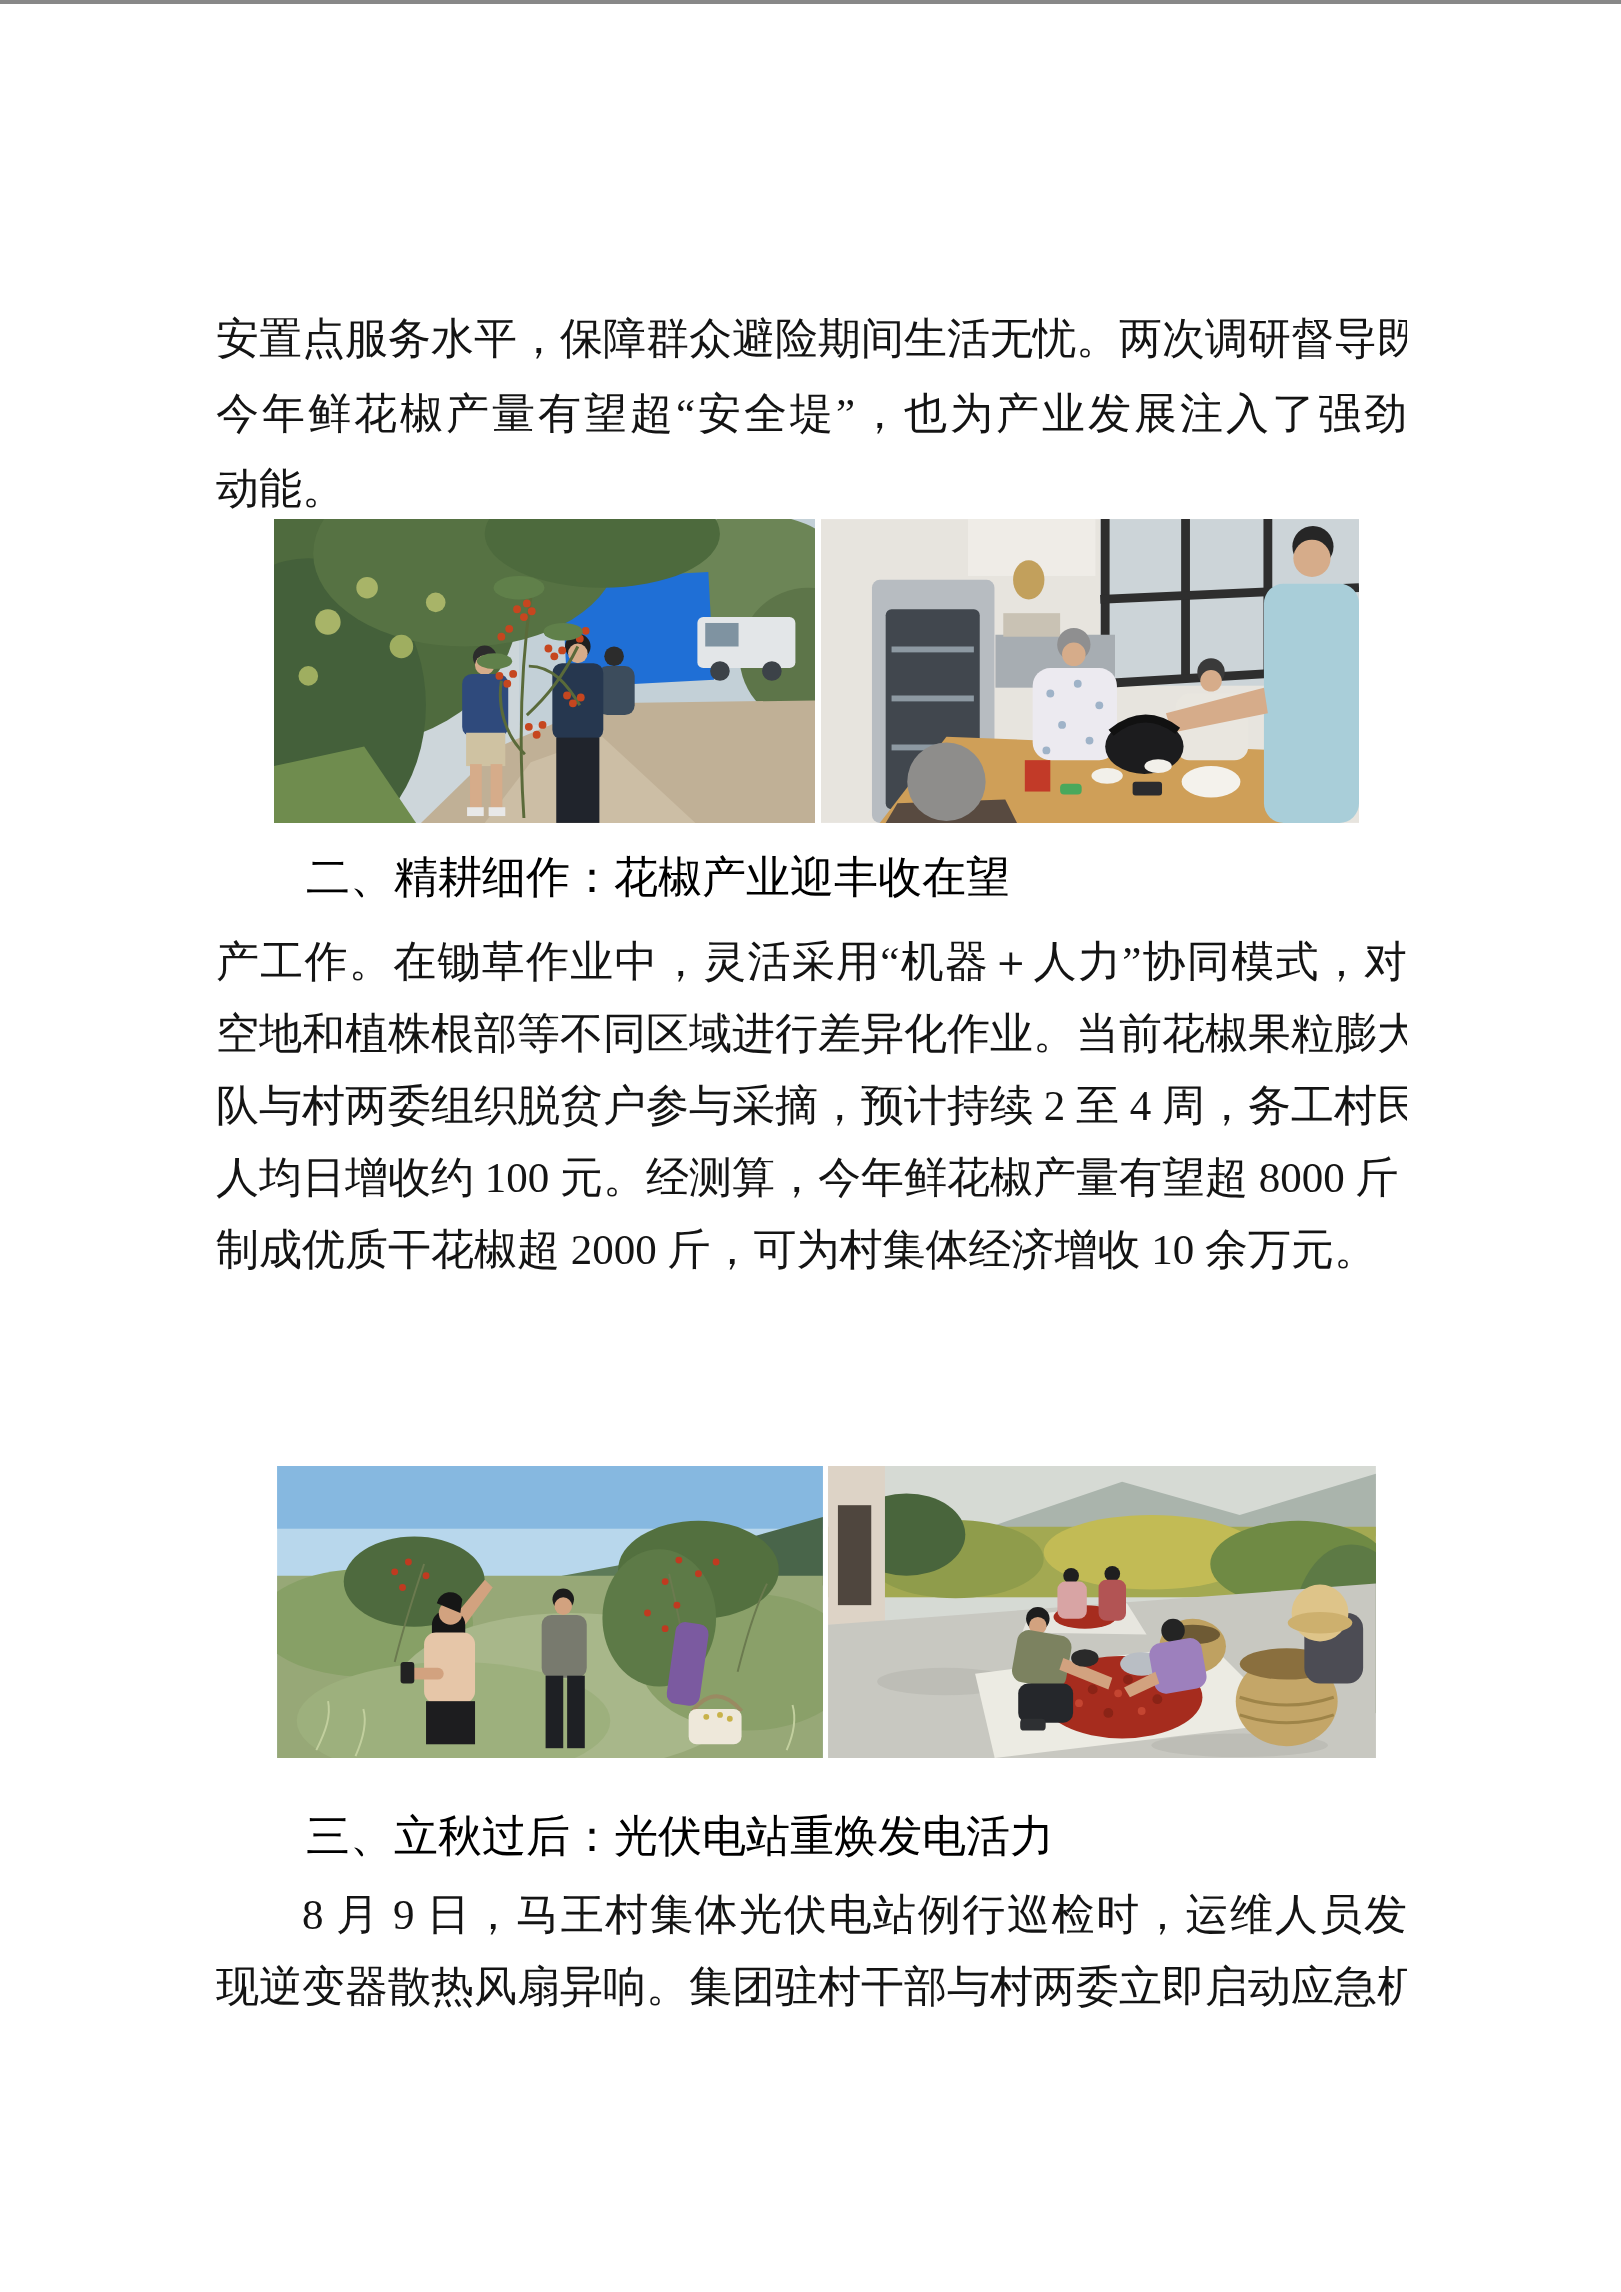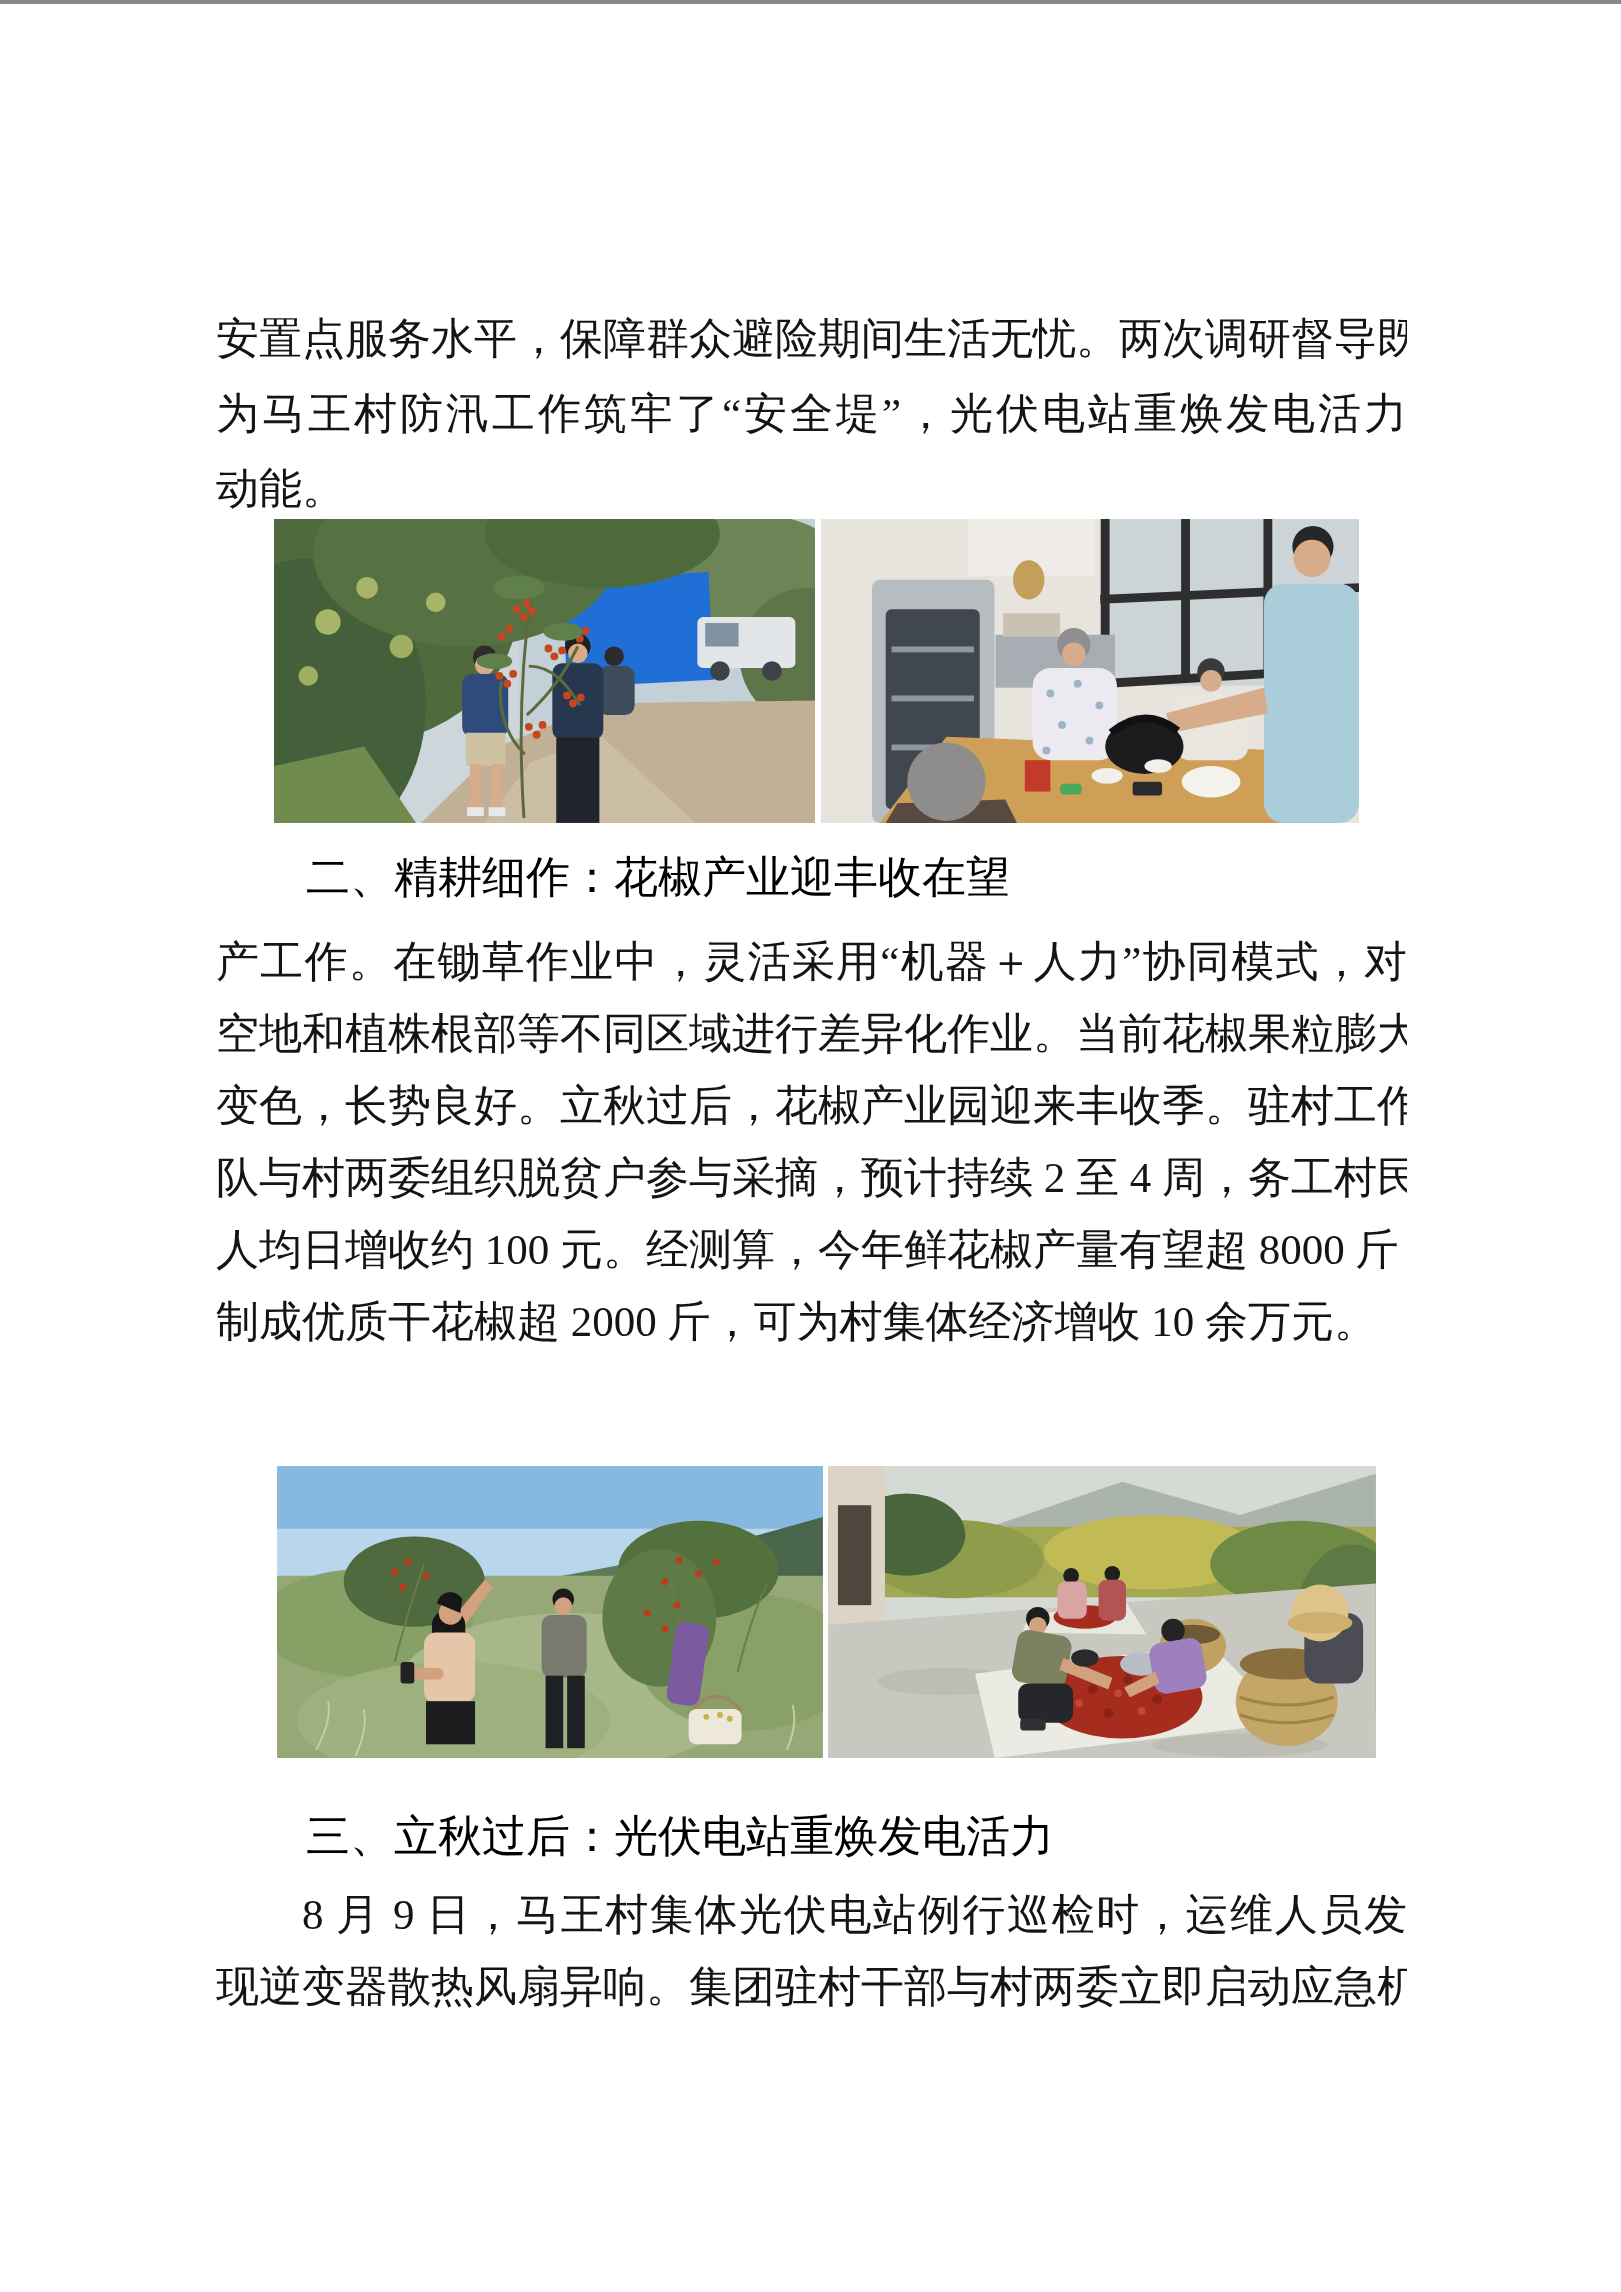--- a/index.html
+++ b/index.html
@@ -44,21 +44,21 @@
   .photo-row figure{margin:0;padding:0;line-height:0;}
   svg{display:block;}
 </style>
 </head>
 <body>
 
 <div class="page">
 
   <div class="para" style="top:297px;line-height:75px;">
     <div class="line">安置点服务水平，保障群众避险期间生活无忧。两次调研督导既</div>
-    <div class="line">为马王村防汛工作筑牢了“安全堤”，光伏电站重焕发电活力</div>
+    <div class="line">今年鲜花椒产量有望超“安全堤”，也为产业发展注入了强劲</div>
     <div class="line end">动能。</div>
   </div>
 
   <div class="photo-row" style="top:515px;left:274px;gap:5.9px;">
     <figure>
       <svg width="541" height="304" viewBox="0 0 552 310">
         <rect width="552" height="310" fill="#cdd6da"></rect>
         <rect x="250" y="0" width="302" height="210" fill="#c3d0d7"></rect>
         <ellipse cx="490" cy="55" rx="95" ry="60" fill="#6c8556"></ellipse>
         <ellipse cx="545" cy="140" rx="70" ry="70" fill="#5d7549"></ellipse>
@@ -193,21 +193,20 @@
         <ellipse cx="398" cy="268" rx="30" ry="16" fill="#f4f2ec"></ellipse>
       </svg>
     </figure>
   </div>
 
   <div class="heading" style="top:843px;">二、精耕细作：花椒产业迎丰收在望</div>
 
   <div class="para" style="top:922px;line-height:72px;">
     <div class="line">产工作。在锄草作业中，灵活采用“机器＋人力”协同模式，对</div>
     <div class="line">空地和植株根部等不同区域进行差异化作业。当前花椒果粒膨大</div>
-    <div class="line">变色，长势良好。立秋过后，花椒产业园迎来丰收季。驻村工作</div>
     <div class="line">队与村两委组织脱贫户参与采摘，预计持续 2 至 4 周，务工村民</div>
     <div class="line">人均日增收约 100 元。经测算，今年鲜花椒产量有望超 8000 斤，</div>
     <div class="line end">制成优质干花椒超 2000 斤，可为村集体经济增收 10 余万元。</div>
   </div>
 
   <div class="photo-row" style="top:1462px;left:277px;gap:4.9px;">
     <figure>
       <svg width="546" height="292" viewBox="0 0 557 298">
         <rect width="557" height="298" fill="#b8d7ec"></rect>
         <rect width="557" height="64" fill="#86b8e0"></rect>

